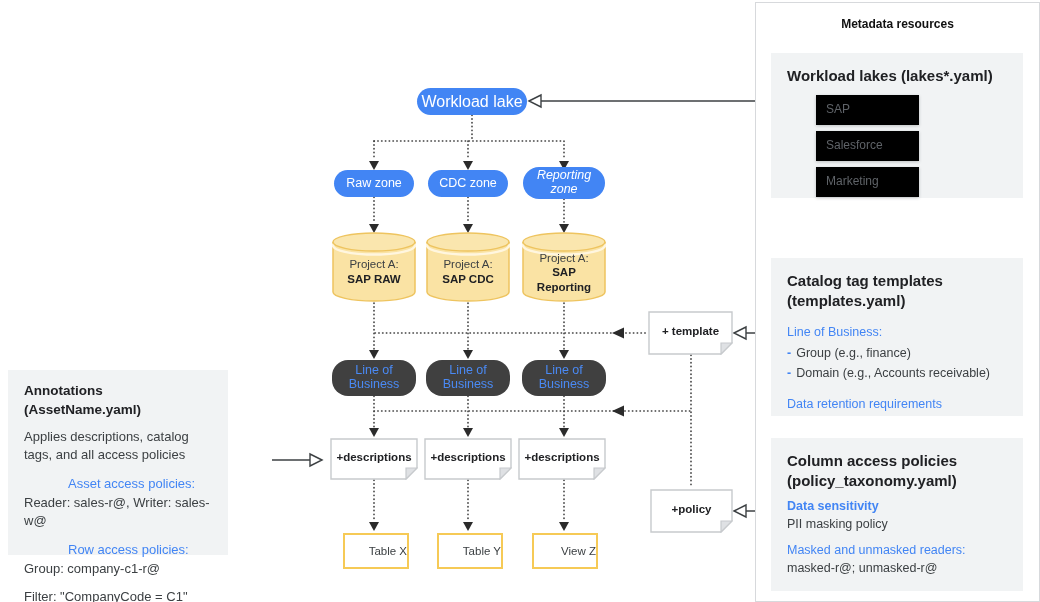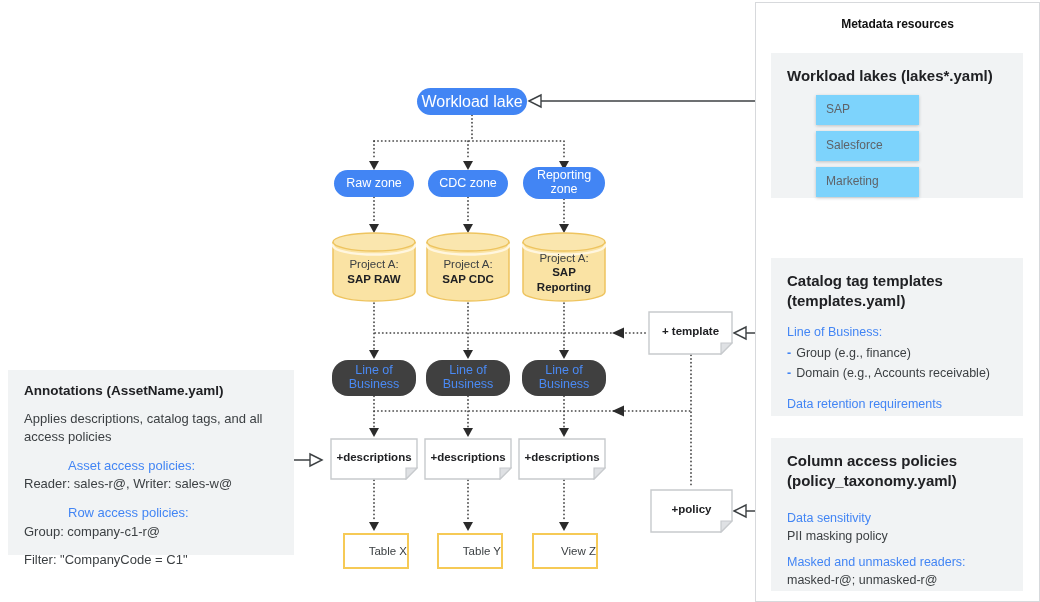--- a/index.html
+++ b/index.html
@@ -39,21 +39,21 @@
   .ann .val{margin-top:1px;}
 
   
   .meta-panel{background:#fff;border:1px solid #D7D9DC;z-index:2;}
   .meta-title{position:absolute;left:0;right:0;top:14px;text-align:center;font-size:12px;font-weight:700;color:#111;}
   .meta-section{position:absolute;left:15px;width:252px;background:#F1F3F4;padding:13px 16px;box-sizing:border-box;
         font-size:12.5px;color:#3C4043;line-height:1.4;}
   .meta-section .hd{font-weight:700;color:#202124;font-size:15px;line-height:1.3;}
   .meta-section .blue{color:#4285F4;}
   .cards{margin-top:9px;margin-left:29px;}
-  .card{width:103px;height:30px;background:#7dd3fc;box-shadow:0 1px 3px rgba(60,64,67,.28);
+  .card{width:103px;height:30px;background:#000000;box-shadow:0 1px 3px rgba(60,64,67,.28);
         display:flex;align-items:center;padding-left:10px;box-sizing:border-box;
         font-size:12px;color:#5F6368;margin-bottom:6px;}
   .bullet{display:flex;gap:5px;margin-top:3px;font-size:12.5px;}
   .bullet .dash{color:#4285F4;font-weight:600;}
 </style>
 </head>
 <body>
 
 <div class="stage">
 
@@ -123,21 +123,21 @@
   <div class="abs pill node" style="left:417px;top:88px;width:110px;height:27px;font-size:16px;">
       <span>Workload lake</span>
     </div>
 
   <div class="abs pill node" style="left:334px;top:170px;width:80px;height:27px;">
       <span>Raw zone</span>
     </div>
   <div class="abs pill node" style="left:428px;top:170px;width:80px;height:27px;">
       <span>CDC zone</span>
     </div>
-  <div class="abs pill node" style="left:523px;top:167px;width:82px;height:32px;padding:0 6px;box-sizing:border-box;">
+  <div class="abs pill node" style="left:523px;top:167px;width:82px;height:32px;padding:0 6px;box-sizing:border-box;font-style:italic;">
       <span>Reporting zone</span>
     </div>
 
   <div class="abs cyl node" style="left:332px;top:232px;width:84px;height:71px;">
     <svg width="84" height="71" viewBox="0 0 84 71">
       <path d="M1 10 V60 A41 9 0 0 0 83 60 V10" fill="#FAE3A4" stroke="#EEC45F" stroke-width="1.5"></path>
       <ellipse cx="42" cy="13.5" rx="41" ry="9" fill="none" stroke="#FFF6DF" stroke-width="2.5"></ellipse>
       <ellipse cx="42" cy="10" rx="41" ry="9" fill="#FAE6AE" stroke="#EEC45F" stroke-width="1.5"></ellipse>
     </svg>
     <div class="cyl-label">
@@ -218,21 +218,21 @@
   <div class="abs tbox node" style="left:343px;top:533px;width:62px;height:32px;">
       <span>Table X</span>
     </div>
   <div class="abs tbox node" style="left:437px;top:533px;width:62px;height:32px;">
       <span>Table Y</span>
     </div>
   <div class="abs tbox node" style="left:532px;top:533px;width:62px;height:32px;">
       <span>View Z</span>
     </div>
 
-  <div class="abs gray-panel node" style="left:8px;top:370px;width:286px;height:185px;">
+  <div class="abs gray-panel node" style="left:8px;top:370px;width:220px;height:185px;">
     <div class="ann">
       <div class="ttl">Annotations (AssetName.yaml)</div>
       <div>Applies descriptions, catalog tags, and all access policies</div>
       <div class="blue">Asset access policies:</div>
       <div class="val">Reader: sales-r@, Writer: sales-w@</div>
       <div class="blue">Row access policies:</div>
       <div class="val">Group: company-c1-r@</div>
       <div style="margin-top:10px;">Filter: "CompanyCode = C1"</div>
     </div>
   </div>
@@ -266,20 +266,20 @@
       <div class="bullet">
         <span class="dash">-</span>
         <span>Domain (e.g., Accounts receivable)</span>
       </div>
       <div class="blue" style="margin-top:13px;">Data retention requirements</div>
     </div>
 
     <div class="meta-section" style="top:435px;height:153px;">
       <div class="hd">Column access policies</div>
       <div class="hd">(policy_taxonomy.yaml)</div>
-      <div class="blue" style="margin-top:20px;">Data sensitivity</div>
+      <div class="blue" style="margin-top:8px;font-weight:bold;">Data sensitivity</div>
       <div>PII masking policy</div>
       <div class="blue" style="margin-top:9px;">Masked and unmasked readers:</div>
       <div>masked-r@; unmasked-r@</div>
     </div>
   </div>
 
 </div>
 
 </body></html>

